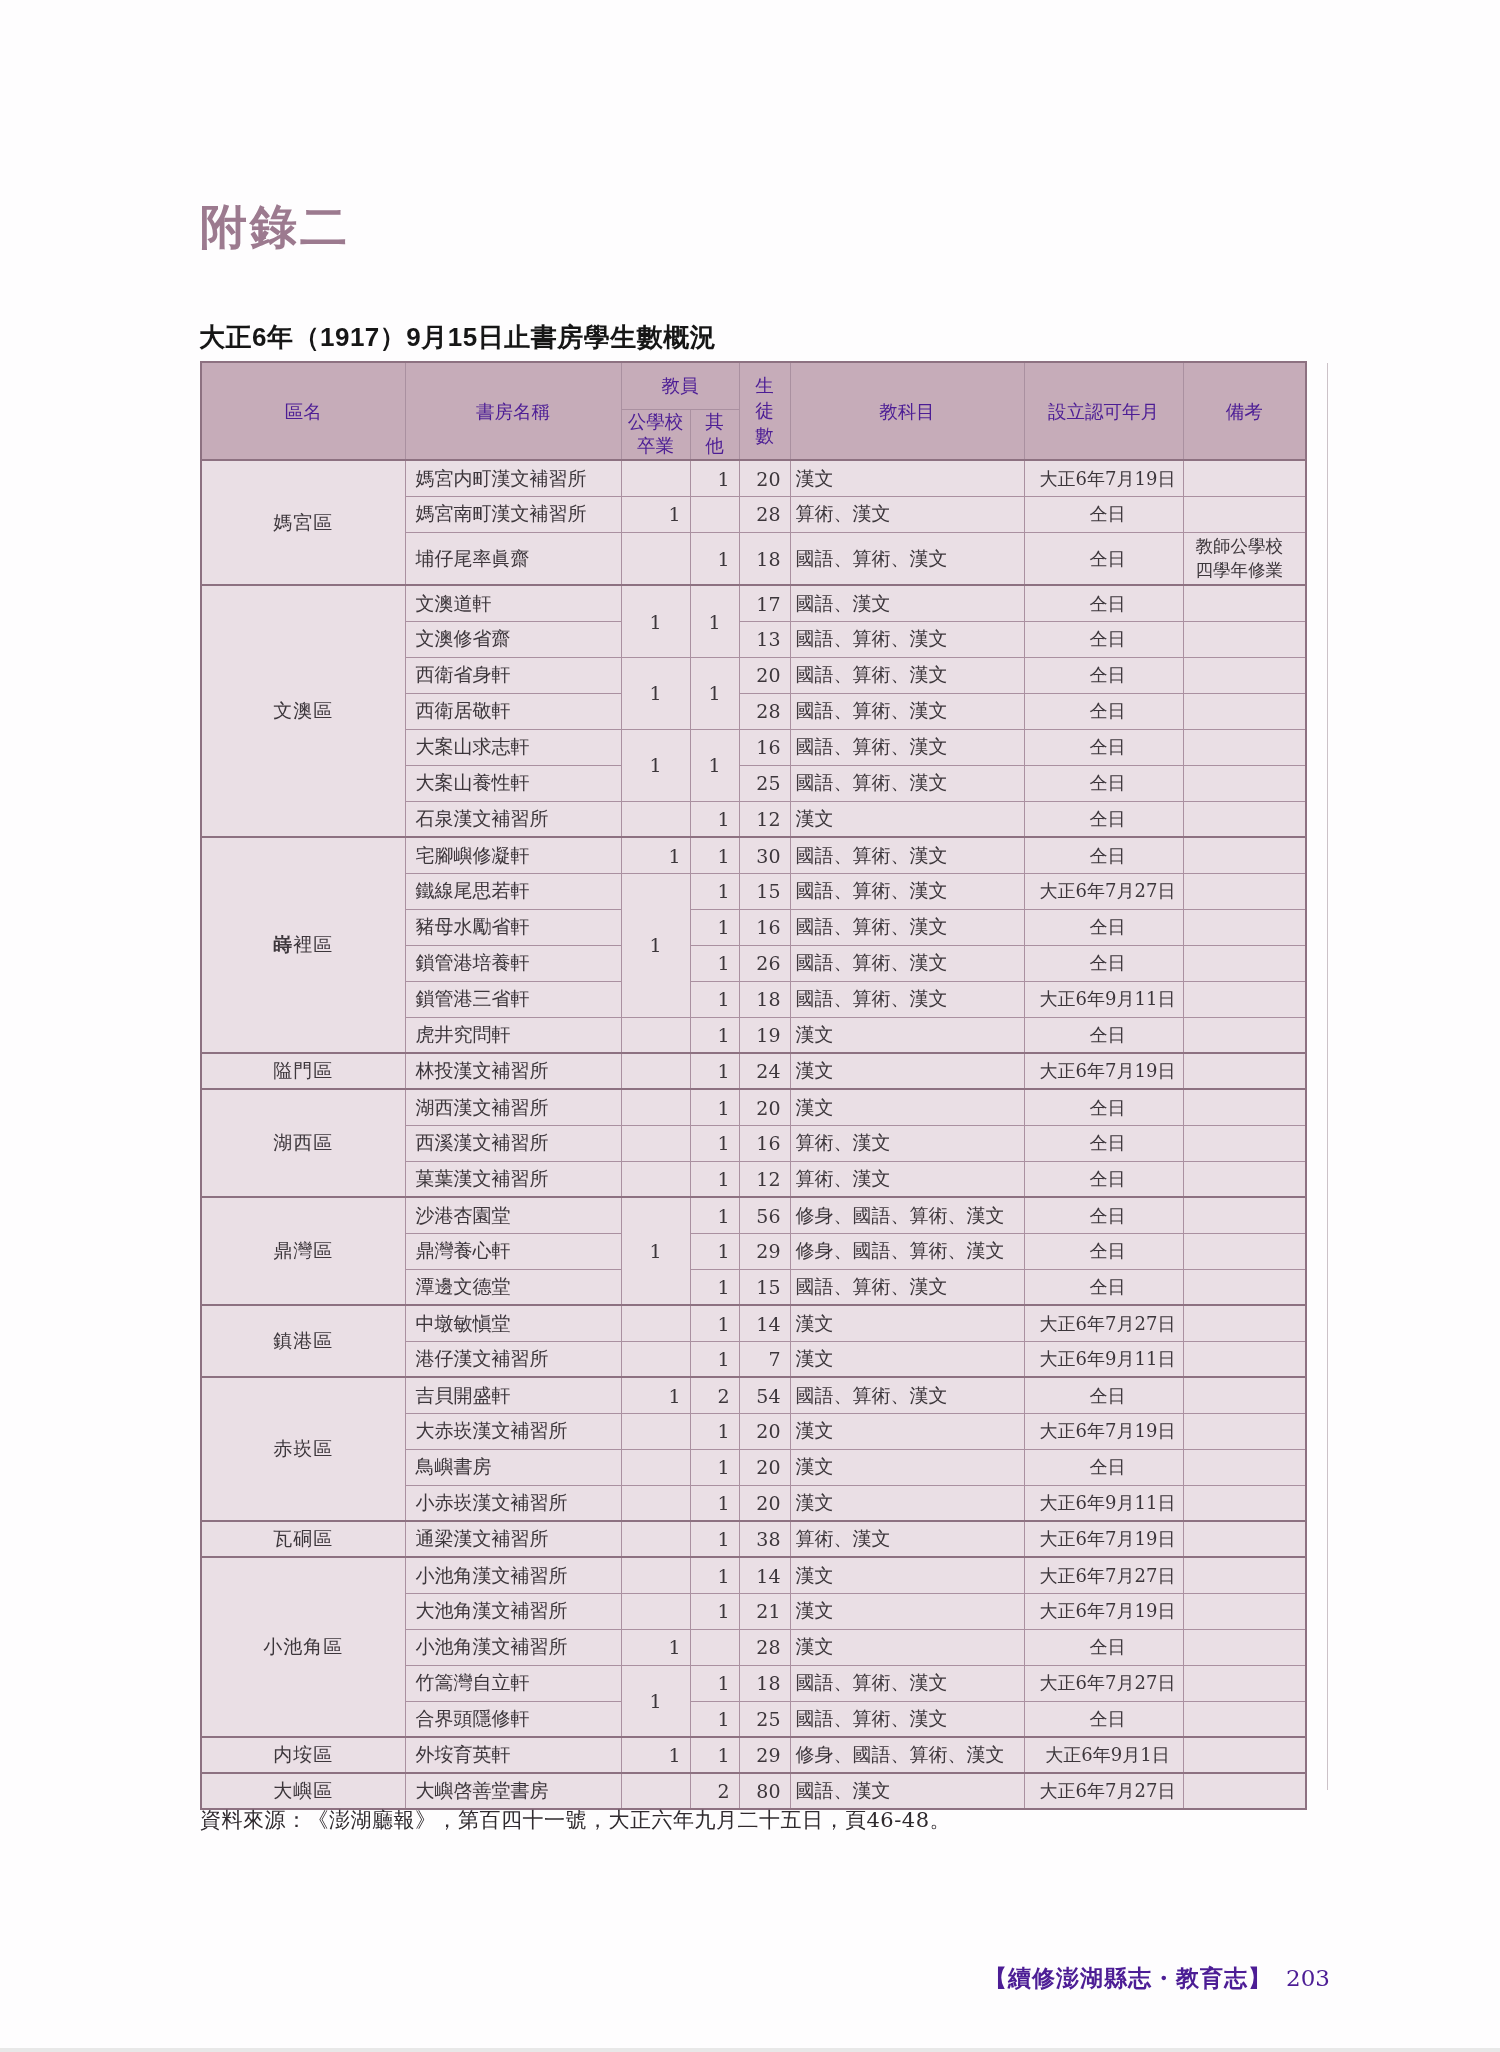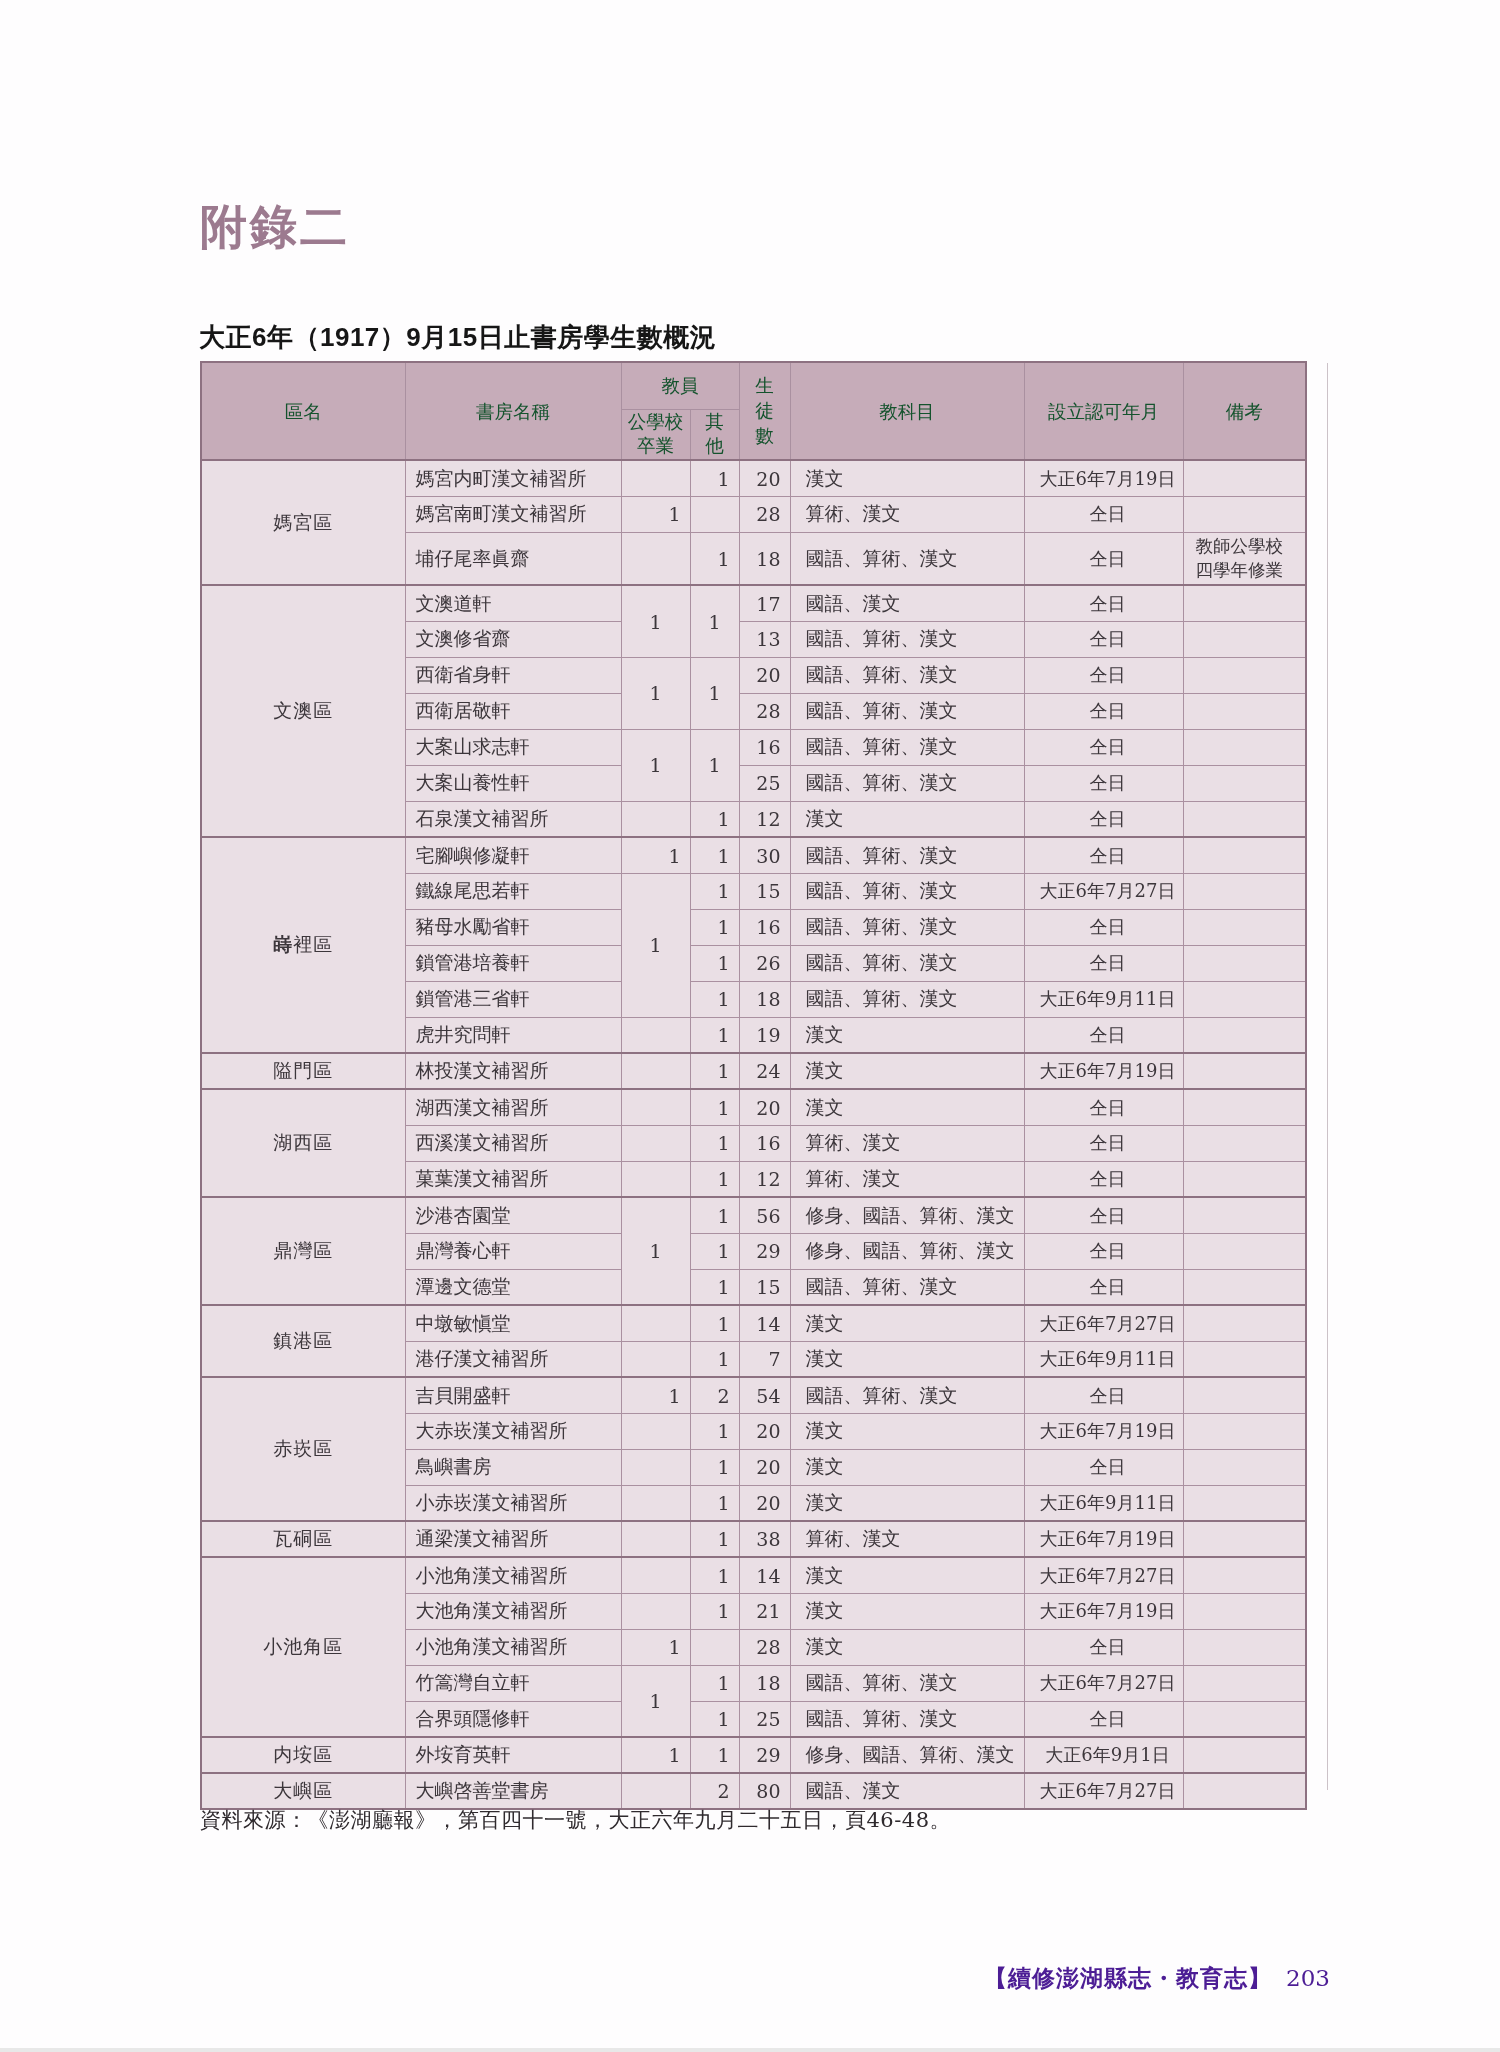--- a/index.html
+++ b/index.html
@@ -7,34 +7,34 @@
   .page{position:relative;width:1500px;height:2048px;background:#fefdfe;margin:0 auto;overflow:hidden;
         font-family:"DejaVu Serif",serif;color:#3c363b;}
   .title{position:absolute;left:200px;top:196px;font-size:47px;font-weight:bold;
          color:#9c7a8f;letter-spacing:3px;font-family:"DejaVu Serif",serif;}
   .subtitle{position:absolute;left:199px;top:320px;font-size:26px;font-weight:bold;color:#161616;
             font-family:"Liberation Sans",sans-serif;letter-spacing:0.5px;}
   table.stats{position:absolute;left:200px;top:361px;width:1105px;border-collapse:collapse;
               table-layout:fixed;border:2px solid #8d7181;font-size:19px;}
   th,td{border:1px solid #aa90a0;padding:0;overflow:hidden;vertical-align:middle;}
   thead th{background:#c6acb9;font-weight:normal;font-size:18.5px;text-align:center;
-           line-height:1.25;color:#14532d;}
+           line-height:1.25;color:#4c1d95;}
   thead tr.h1{height:47px;}
   thead tr.h2{height:42px;}
   tbody td{background:#eadfe5;}
   tbody tr{height:36px;}
   tbody tr.tall{height:53px;}
   tbody tr.group-start td{border-top:2px solid #8d7181;}
   .v-text{display:inline-block;width:1.15em;word-break:break-all;line-height:1.35;}
   .w2{display:inline-block;width:3.2em;word-break:break-all;line-height:1.3;}
   td.region{text-align:center;letter-spacing:1px;}
   td.school{text-align:left;padding-left:10px;}
   td.num{text-align:right;padding-right:9px;}
   td.num.merged{text-align:center;padding-right:0;}
-  td.subjects{text-align:left;padding-left:15px;}
+  td.subjects{text-align:left;padding-left:5px;}
   td.approved{text-align:center;padding-left:8px;font-size:18px;}
   td.remarks{text-align:left;padding-left:12px;white-space:pre-line;font-size:17.5px;line-height:1.35;}
   .source-note{position:absolute;left:200px;top:1806px;font-size:21px;color:#2f2a2e;letter-spacing:0.5px;}
   .page-footer{position:absolute;right:170px;top:1963px;font-size:23px;color:#4c1d95;}
   .page-footer .book{font-weight:bold;letter-spacing:1px;}
   .page-footer .num{margin-left:14px;font-weight:normal;}
   .margin-line{position:absolute;left:1327px;top:363px;width:1px;height:1427px;background:#ccc2c8;}
 </style>
 </head>
 <body>

